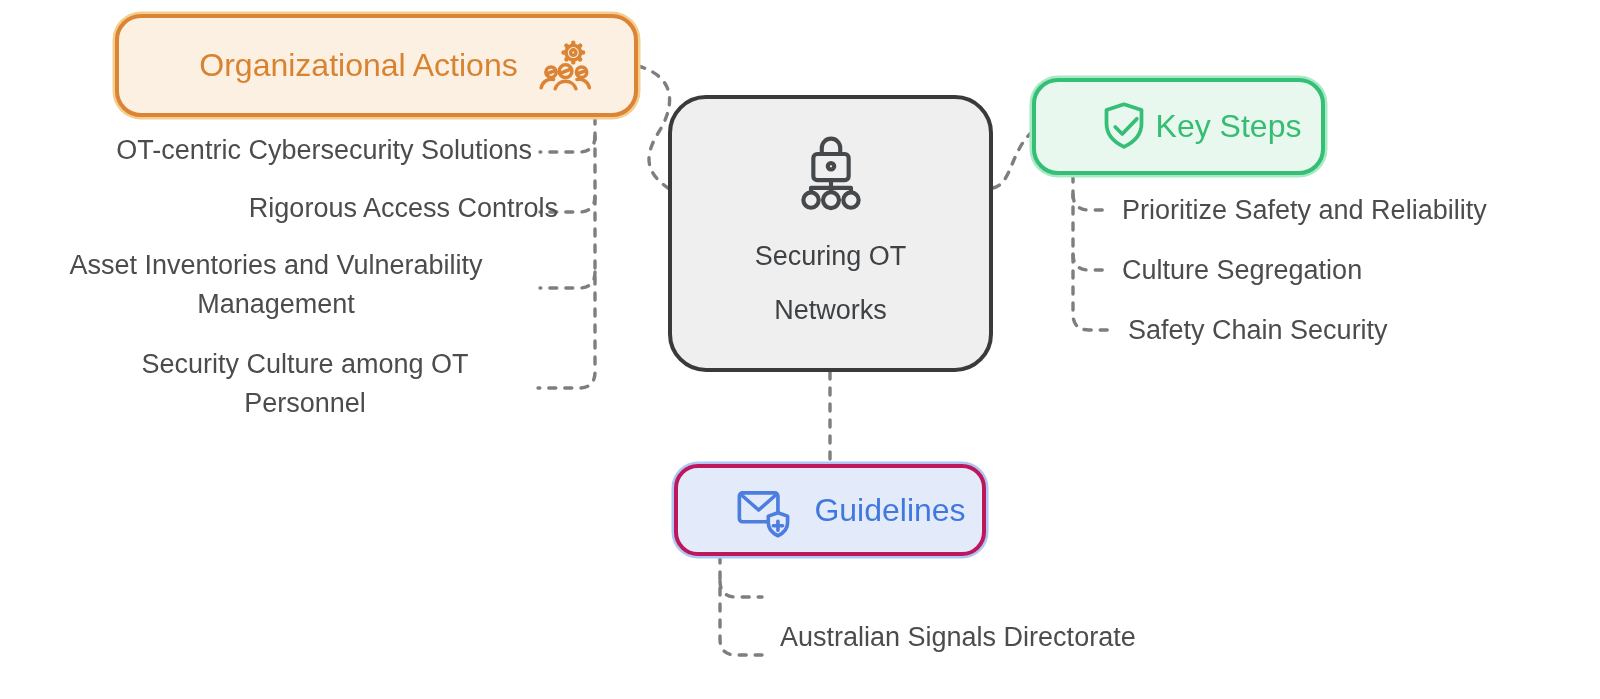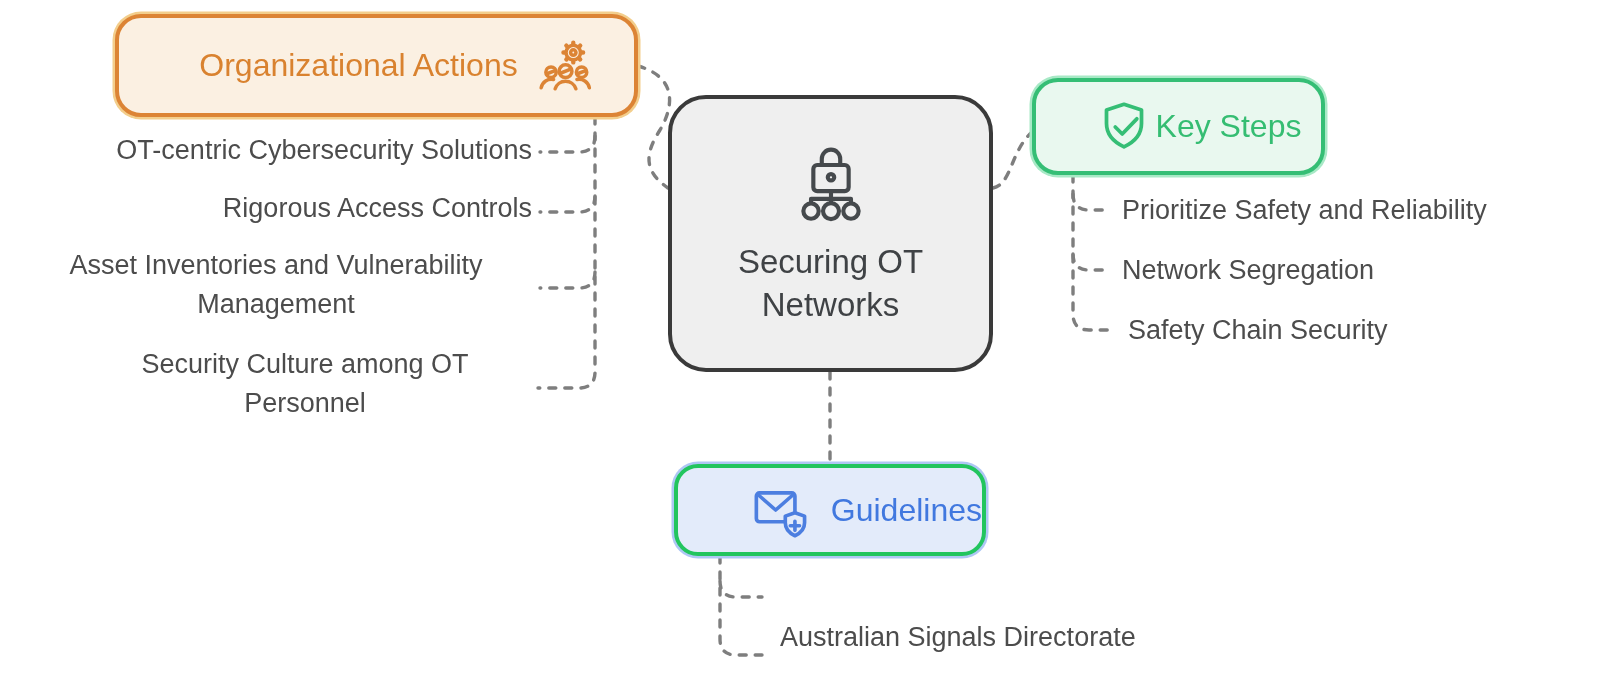--- a/index.html
+++ b/index.html
@@ -17,42 +17,42 @@
     border:4px solid #DC8435;background:#FBF0E2;color:#D9822F;font-size:32px;
     box-shadow:0 0 0 2.5px #F3CE8C;
   }
   .box-keysteps{
     left:1032px;top:78px;width:293px;height:97px;border-radius:26px;
     border:4px solid #35BE75;background:#E9F8EF;color:#35BD72;font-size:32px;
     box-shadow:0 0 0 2.5px #A8E9C6;gap:4px;
   }
   .box-guidelines{
     left:674px;top:464px;width:312px;height:92px;border-radius:24px;
-    border:4px solid #22c55e;background:#E3EBFA;color:#4178DF;font-size:32px;
-    box-shadow:0 0 0 2.5px #AEC7F4;gap:20px;justify-content:flex-end;
+    border:4px solid #be185d;background:#E3EBFA;color:#4178DF;font-size:32px;
+    box-shadow:0 0 0 2.5px #AEC7F4;gap:20px;
   }
   .center-node{
     position:absolute;left:668px;top:95px;width:325px;height:277px;
     border-radius:38px;border:4px solid #3A3A3A;background:#EFEFEF;
     box-sizing:border-box;display:flex;flex-direction:column;
     align-items:center;justify-content:center;
   }
   .center-label{
-    font-size:33px;line-height:43px;color:#3F4245;text-align:center;
+    font-size:27px;line-height:54px;color:#3F4245;text-align:center;
     width:250px;font-weight:500;margin-top:12px;
   }
   .item{
     position:absolute;font-size:27px;line-height:38px;color:#4C4C4C;
     font-weight:500;
   }
   .item.single{white-space:nowrap;}
   .l-item{left:0;width:512px;text-align:right;padding-left:20px;}
   .l-multi{text-align:center;}
   .l1{top:131px;}
-  .l2{top:189px;}
+  .l2{top:189px;margin-left:26px;}
   .l3{top:246px;line-height:39px;}
   .l4{top:345px;left:95px;width:420px;line-height:39px;}
   .r1{left:1122px;top:191px;}
   .r2{left:1122px;top:251px;}
   .r3{left:1128px;top:311px;}
   .g1{left:780px;top:578px;margin-top:40px;}
   .g2{left:777px;top:634px;}
   .icon{flex:0 0 auto;display:block;}
 </style>
 </head>
@@ -128,18 +128,18 @@
     </svg>
     <span>Guidelines</span>
   </div>
 
   <div class="item single l-item l1">OT-centric Cybersecurity Solutions</div>
   <div class="item single l-item l2">Rigorous Access Controls</div>
   <div class="item l-item l-multi l3">Asset Inventories and Vulnerability Management</div>
   <div class="item l-multi l4">Security Culture among OT Personnel</div>
 
   <div class="item single r1">Prioritize Safety and Reliability</div>
-  <div class="item single r2">Network Segregation</div>
+  <div class="item single r2">Culture Segregation</div>
   <div class="item single r3">Safety Chain Security</div>
 
   <div class="item single g1">Australian Signals Directorate</div>
 
 </div>
 
 </body></html>

